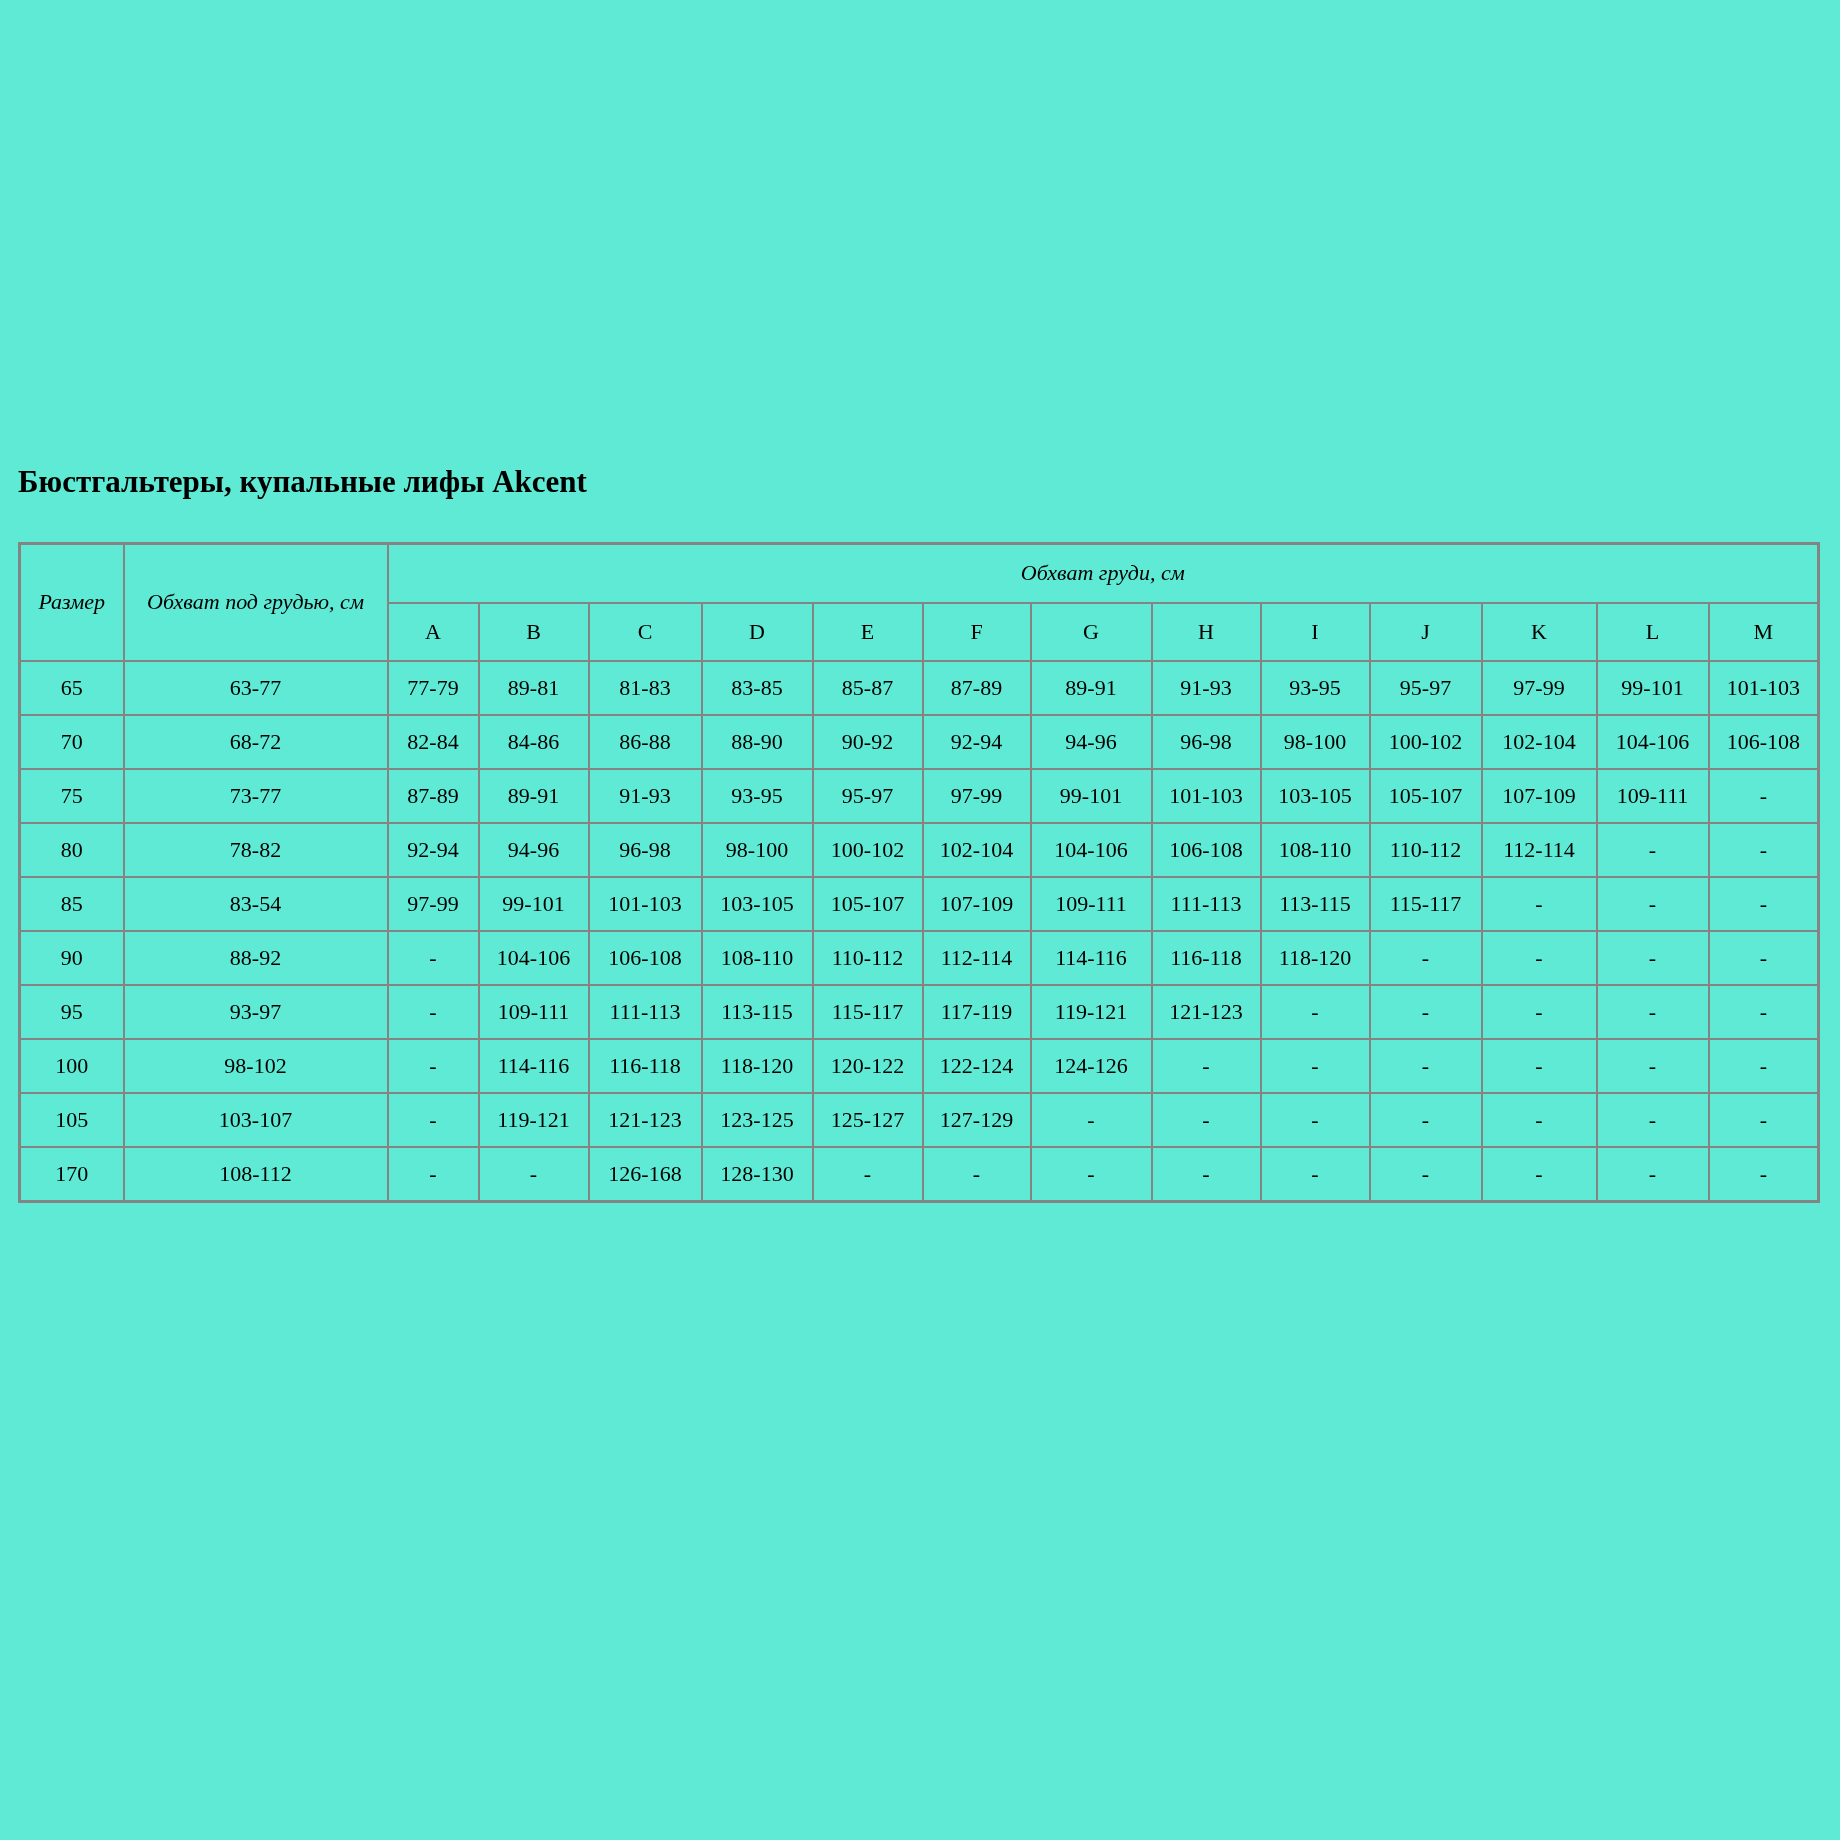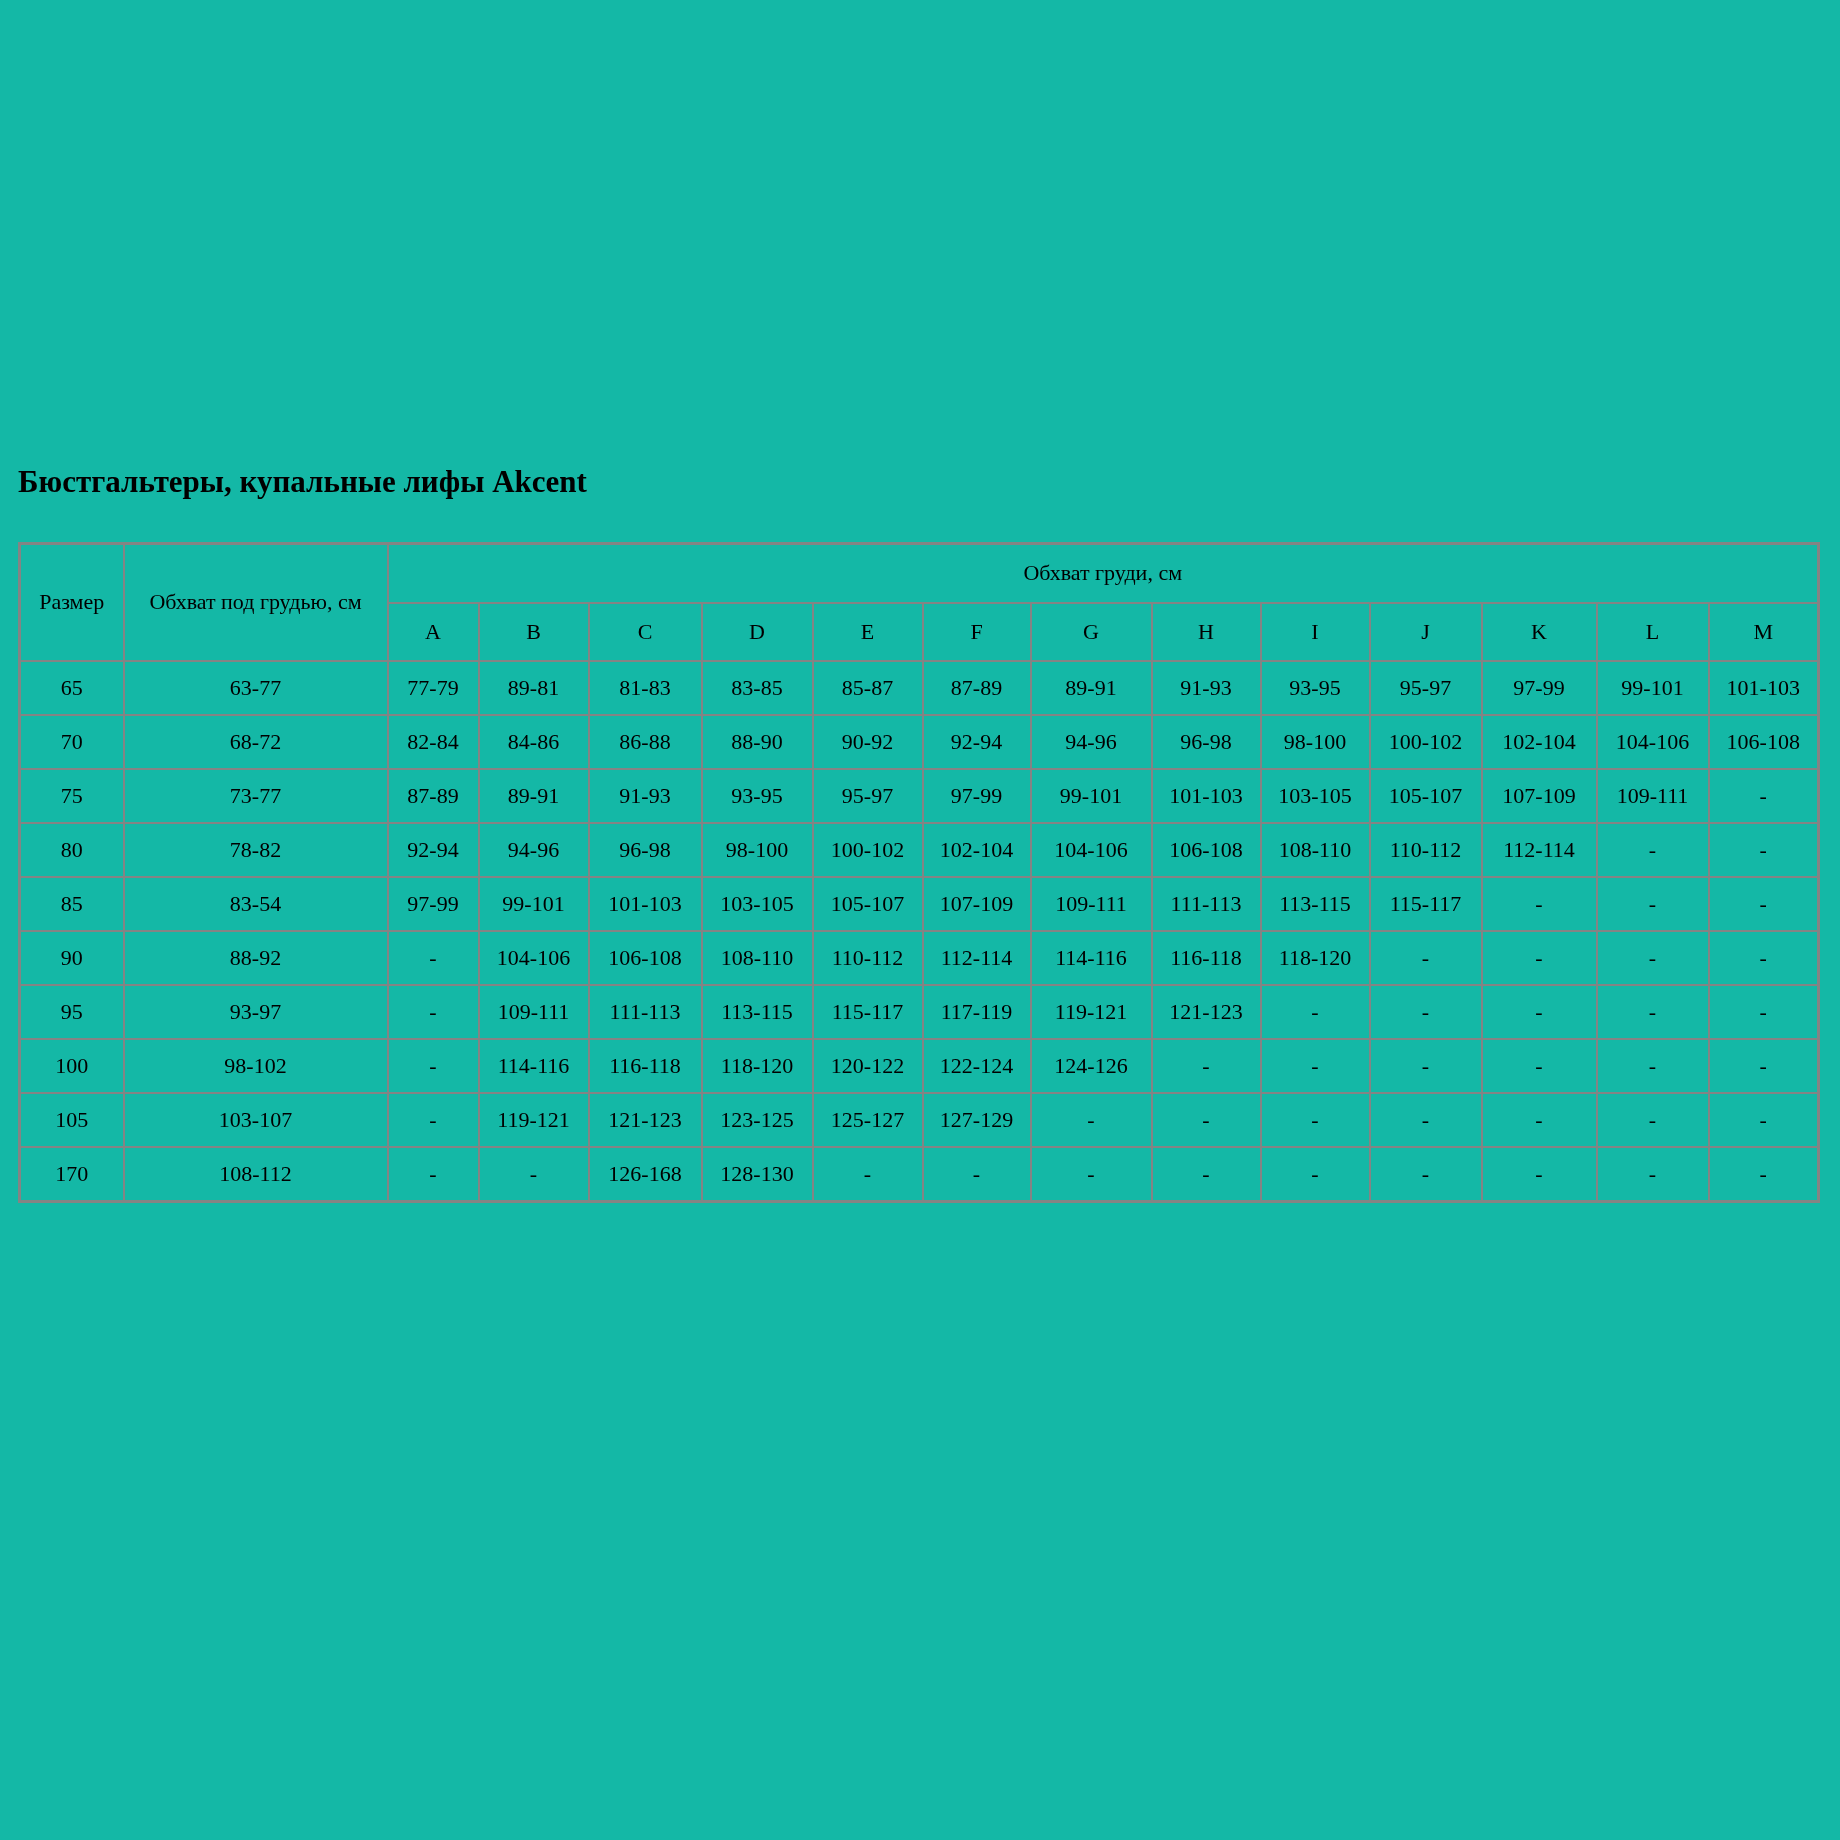--- a/index.html
+++ b/index.html
@@ -10,21 +10,21 @@
   body {
     width: 1840px;
     height: 1840px;
     font-family: "Liberation Serif", "DejaVu Serif", serif;
     color: #000000;
   }
   .page {
     position: relative;
     width: 1840px;
     height: 1840px;
-    background: #14b8a6;
+    background: #5eead4;
     overflow: hidden;
   }
   .doc-title {
     position: absolute;
     left: 18px;
     top: 462px;
     margin: 0;
     font-size: 31px;
     font-weight: bold;
     line-height: 40px;
@@ -44,21 +44,21 @@
     border: 2px solid #848484;
     text-align: center;
     vertical-align: middle;
     font-weight: normal;
     font-size: 22px;
     line-height: 1.1;
     padding: 0 2px;
     overflow: hidden;
     white-space: nowrap;
   }
-  tr.hrow1 th { height: 57px; }
+  tr.hrow1 th { height: 57px; font-style: italic; }
   tr.hrow2 th { height: 56px; }
   tbody tr { height: 54px; }
 </style>
 </head>
 <body>
 
 <div class="page">
 
   <h1 class="doc-title">Бюстгальтеры, купальные лифы Akcent</h1>
 

